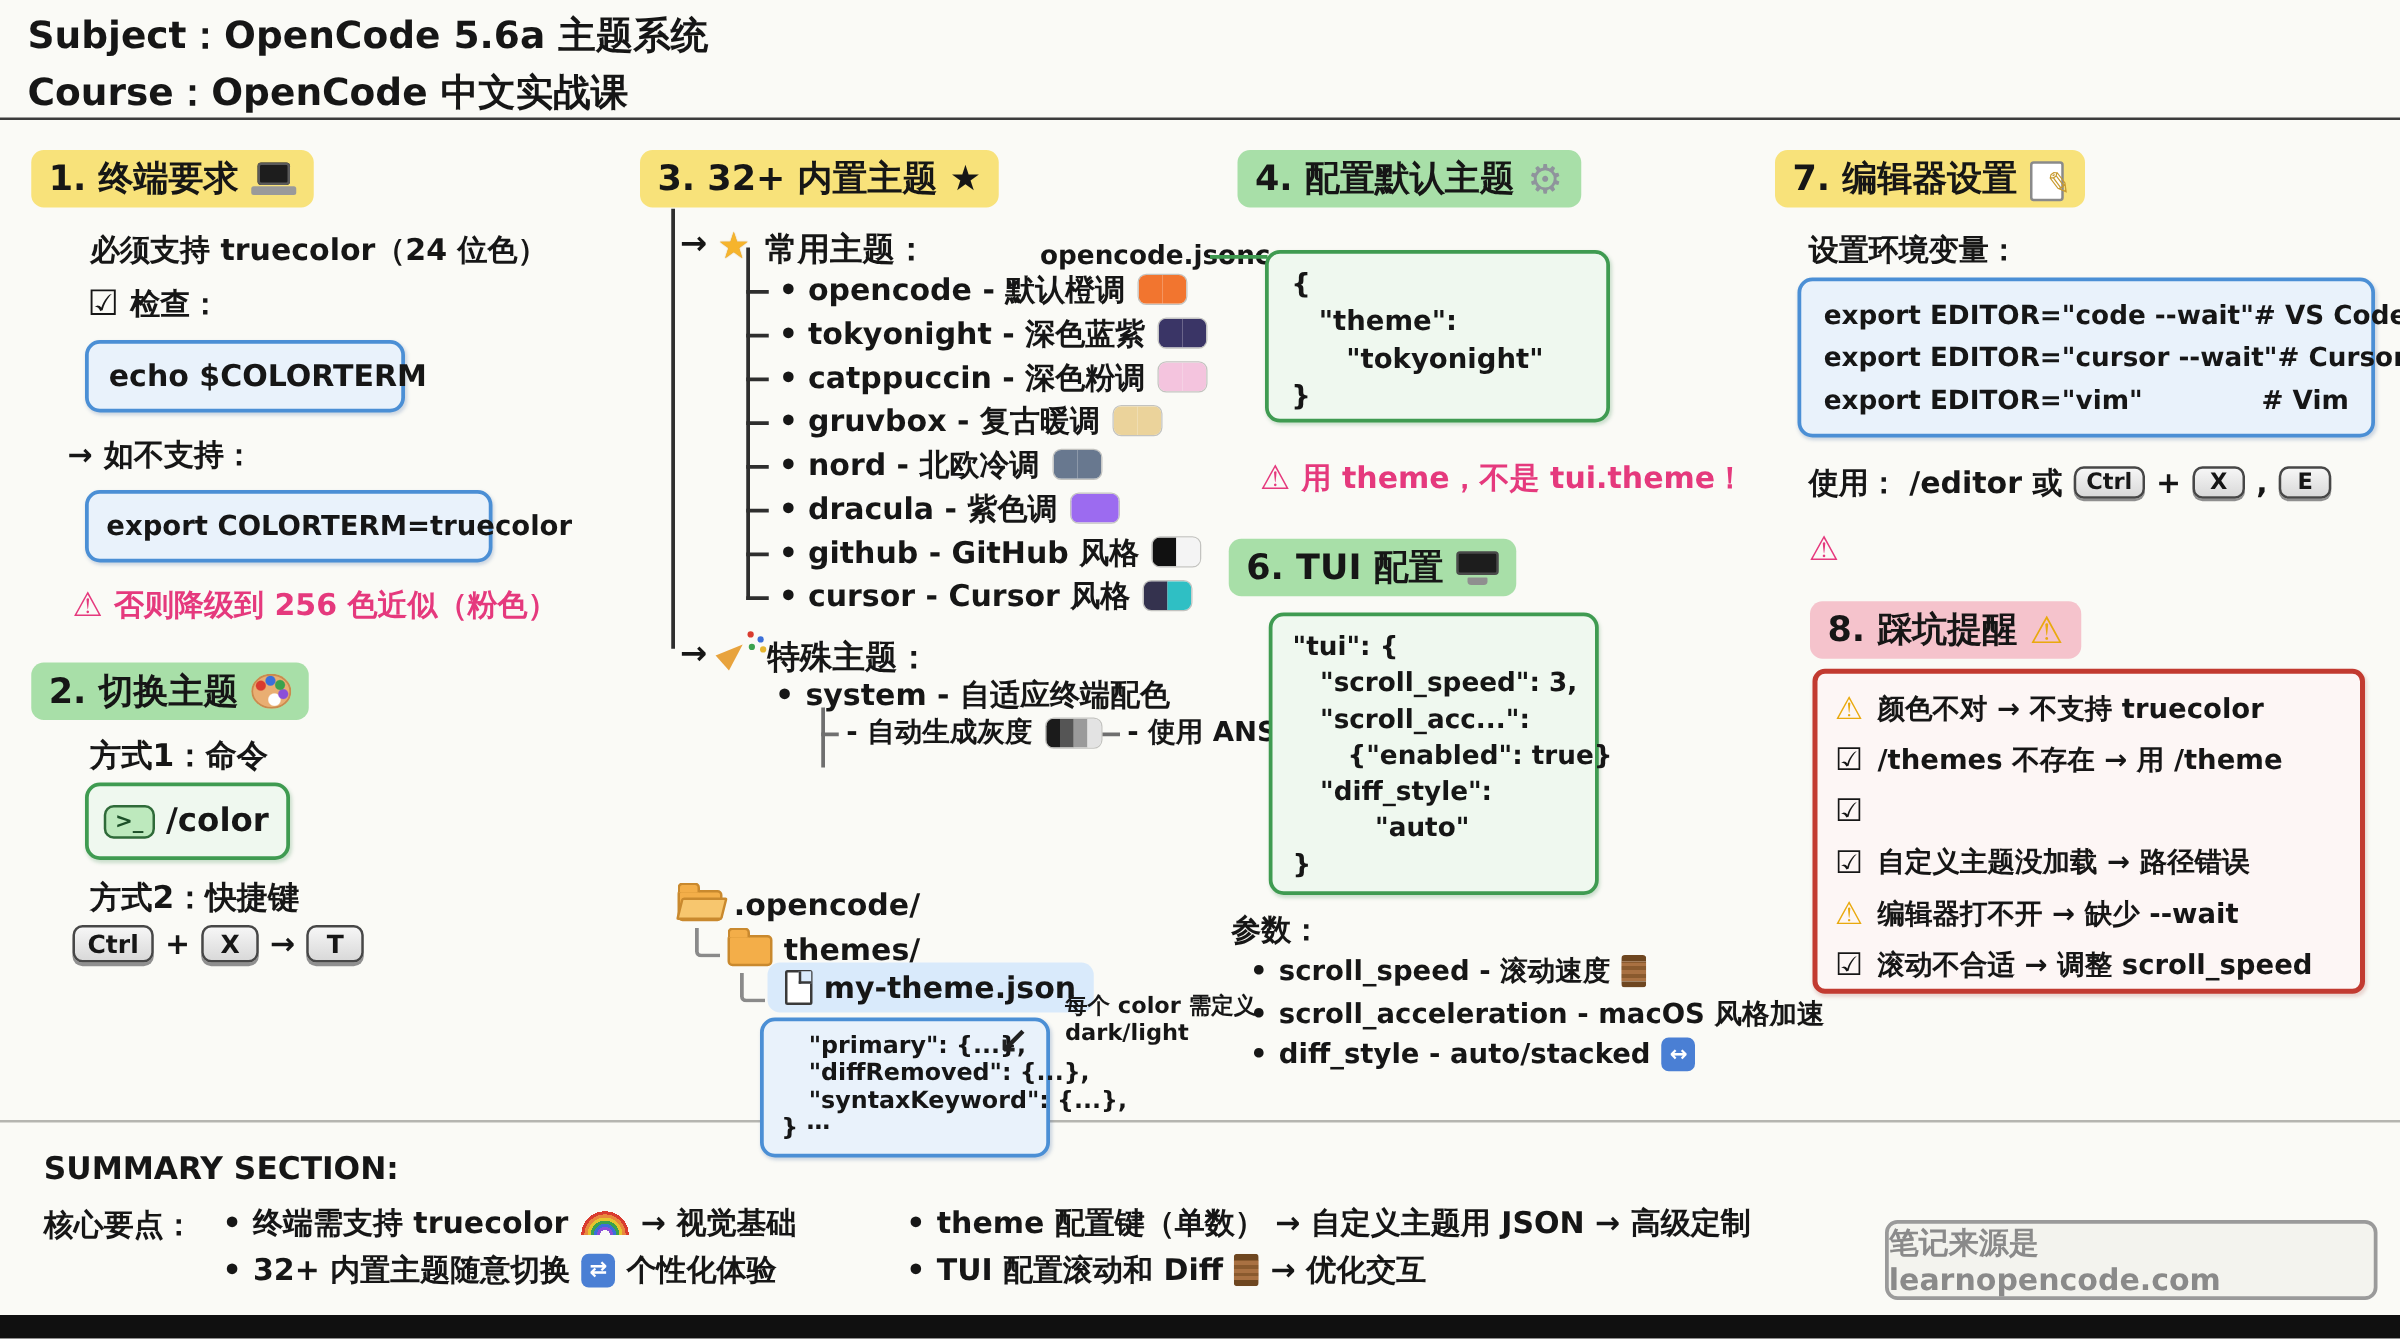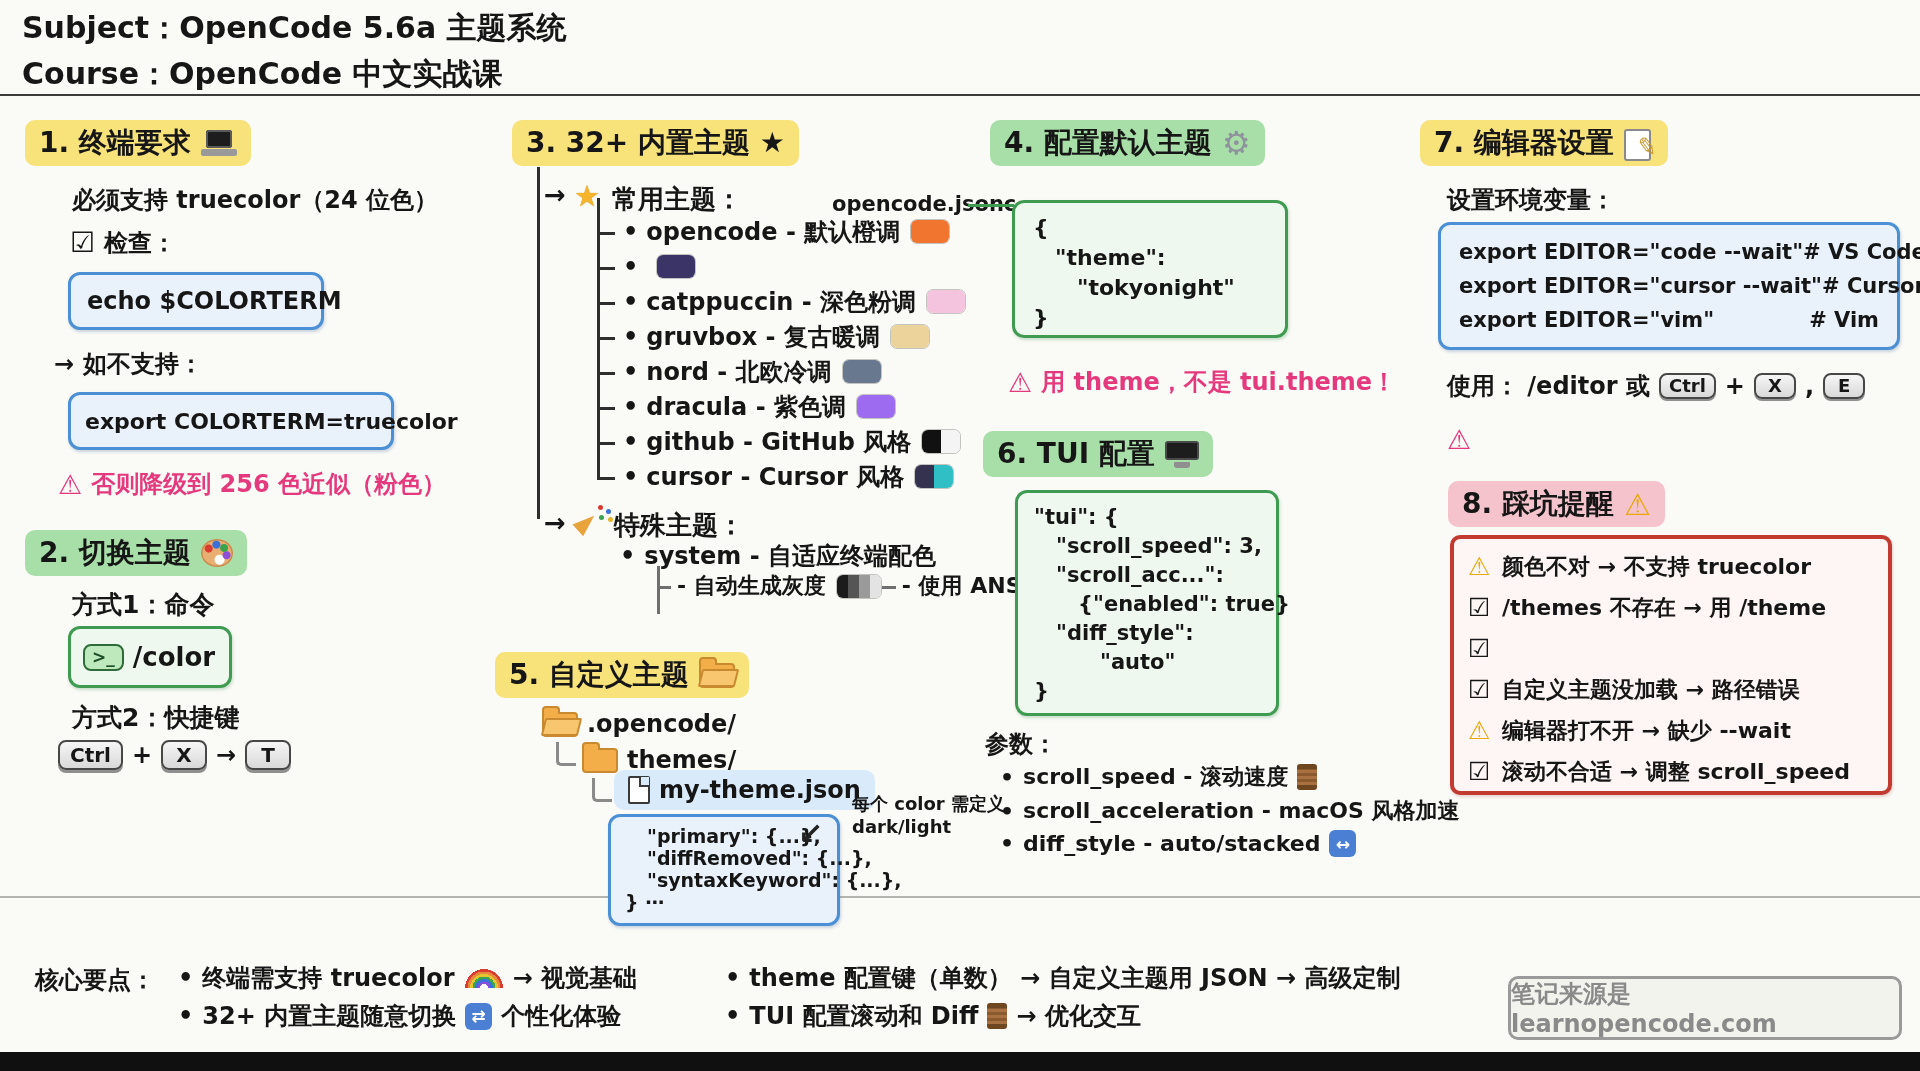--- a/index.html
+++ b/index.html
@@ -204,20 +204,21 @@
     <div class="trow">
       <span class="blt">•</span>
       <span>opencode - 默认橙调</span>
       <span class="sw">
           <span style="background: rgb(242, 117, 47);"></span>
           <span style="background: rgb(242, 117, 47);"></span>
         </span>
     </div>
     <div class="trow">
       <span class="blt">•</span>
+      <span>tokyonight - 深色蓝紫</span>
       <span class="sw">
           <span style="background: rgb(58, 53, 102);"></span>
           <span style="background: rgb(58, 53, 102);"></span>
         </span>
     </div>
     <div class="trow">
       <span class="blt">•</span>
       <span>catppuccin - 深色粉调</span>
       <span class="sw">
           <span style="background: rgb(244, 196, 222);"></span>
@@ -284,24 +285,20 @@
           <span style="background: rgb(227, 227, 227);"></span>
         </span>
     </div>
     <div class="srow">
       <span>- 使用 ANSI 颜色</span>
       <span class="ic-rainbow"></span>
     </div>
   </div>
 
   
-  <div class="abs badge badge-yellow" style="left:495px;top:652px">
-    <span>5. 自定义主题</span>
-    <span class="ic-folder open"></span>
-  </div>
   <div class="abs row" style="left:542px;top:710px">
     <span class="ic-folder open"></span>
     <span class="fs24">.opencode/</span>
   </div>
   <div class="corner" style="left:556px;top:742px"></div>
   <div class="abs row" style="left:582px;top:746px">
     <span class="ic-folder"></span>
     <span class="fs24">themes/</span>
   </div>
   <div class="corner" style="left:592px;top:778px"></div>
@@ -427,20 +424,21 @@
       <span>编辑器打不开 → 缺少 --wait</span>
     </div>
     <div class="chk-row">
       <span class="ckicon">☑</span>
       <span>滚动不合适 → 调整 scroll_speed</span>
     </div>
   </div>
 
   
   <div class="sep-line"></div>
+  <div class="abs fs25" style="left:35px;top:920px">SUMMARY SECTION:</div>
   <div class="abs fs24" style="left:35px;top:964px">核心要点：</div>
   <div class="abs row fs24" style="left:178px;top:962px">
     <span>•</span>
     <span>终端需支持 truecolor</span>
     <span class="ic-rainbow small" style="margin-left:0"></span>
     <span>→ 视觉基础</span>
   </div>
   <div class="abs row fs24" style="left:178px;top:1000px">
     <span>•</span>
     <span>32+ 内置主题随意切换</span>

